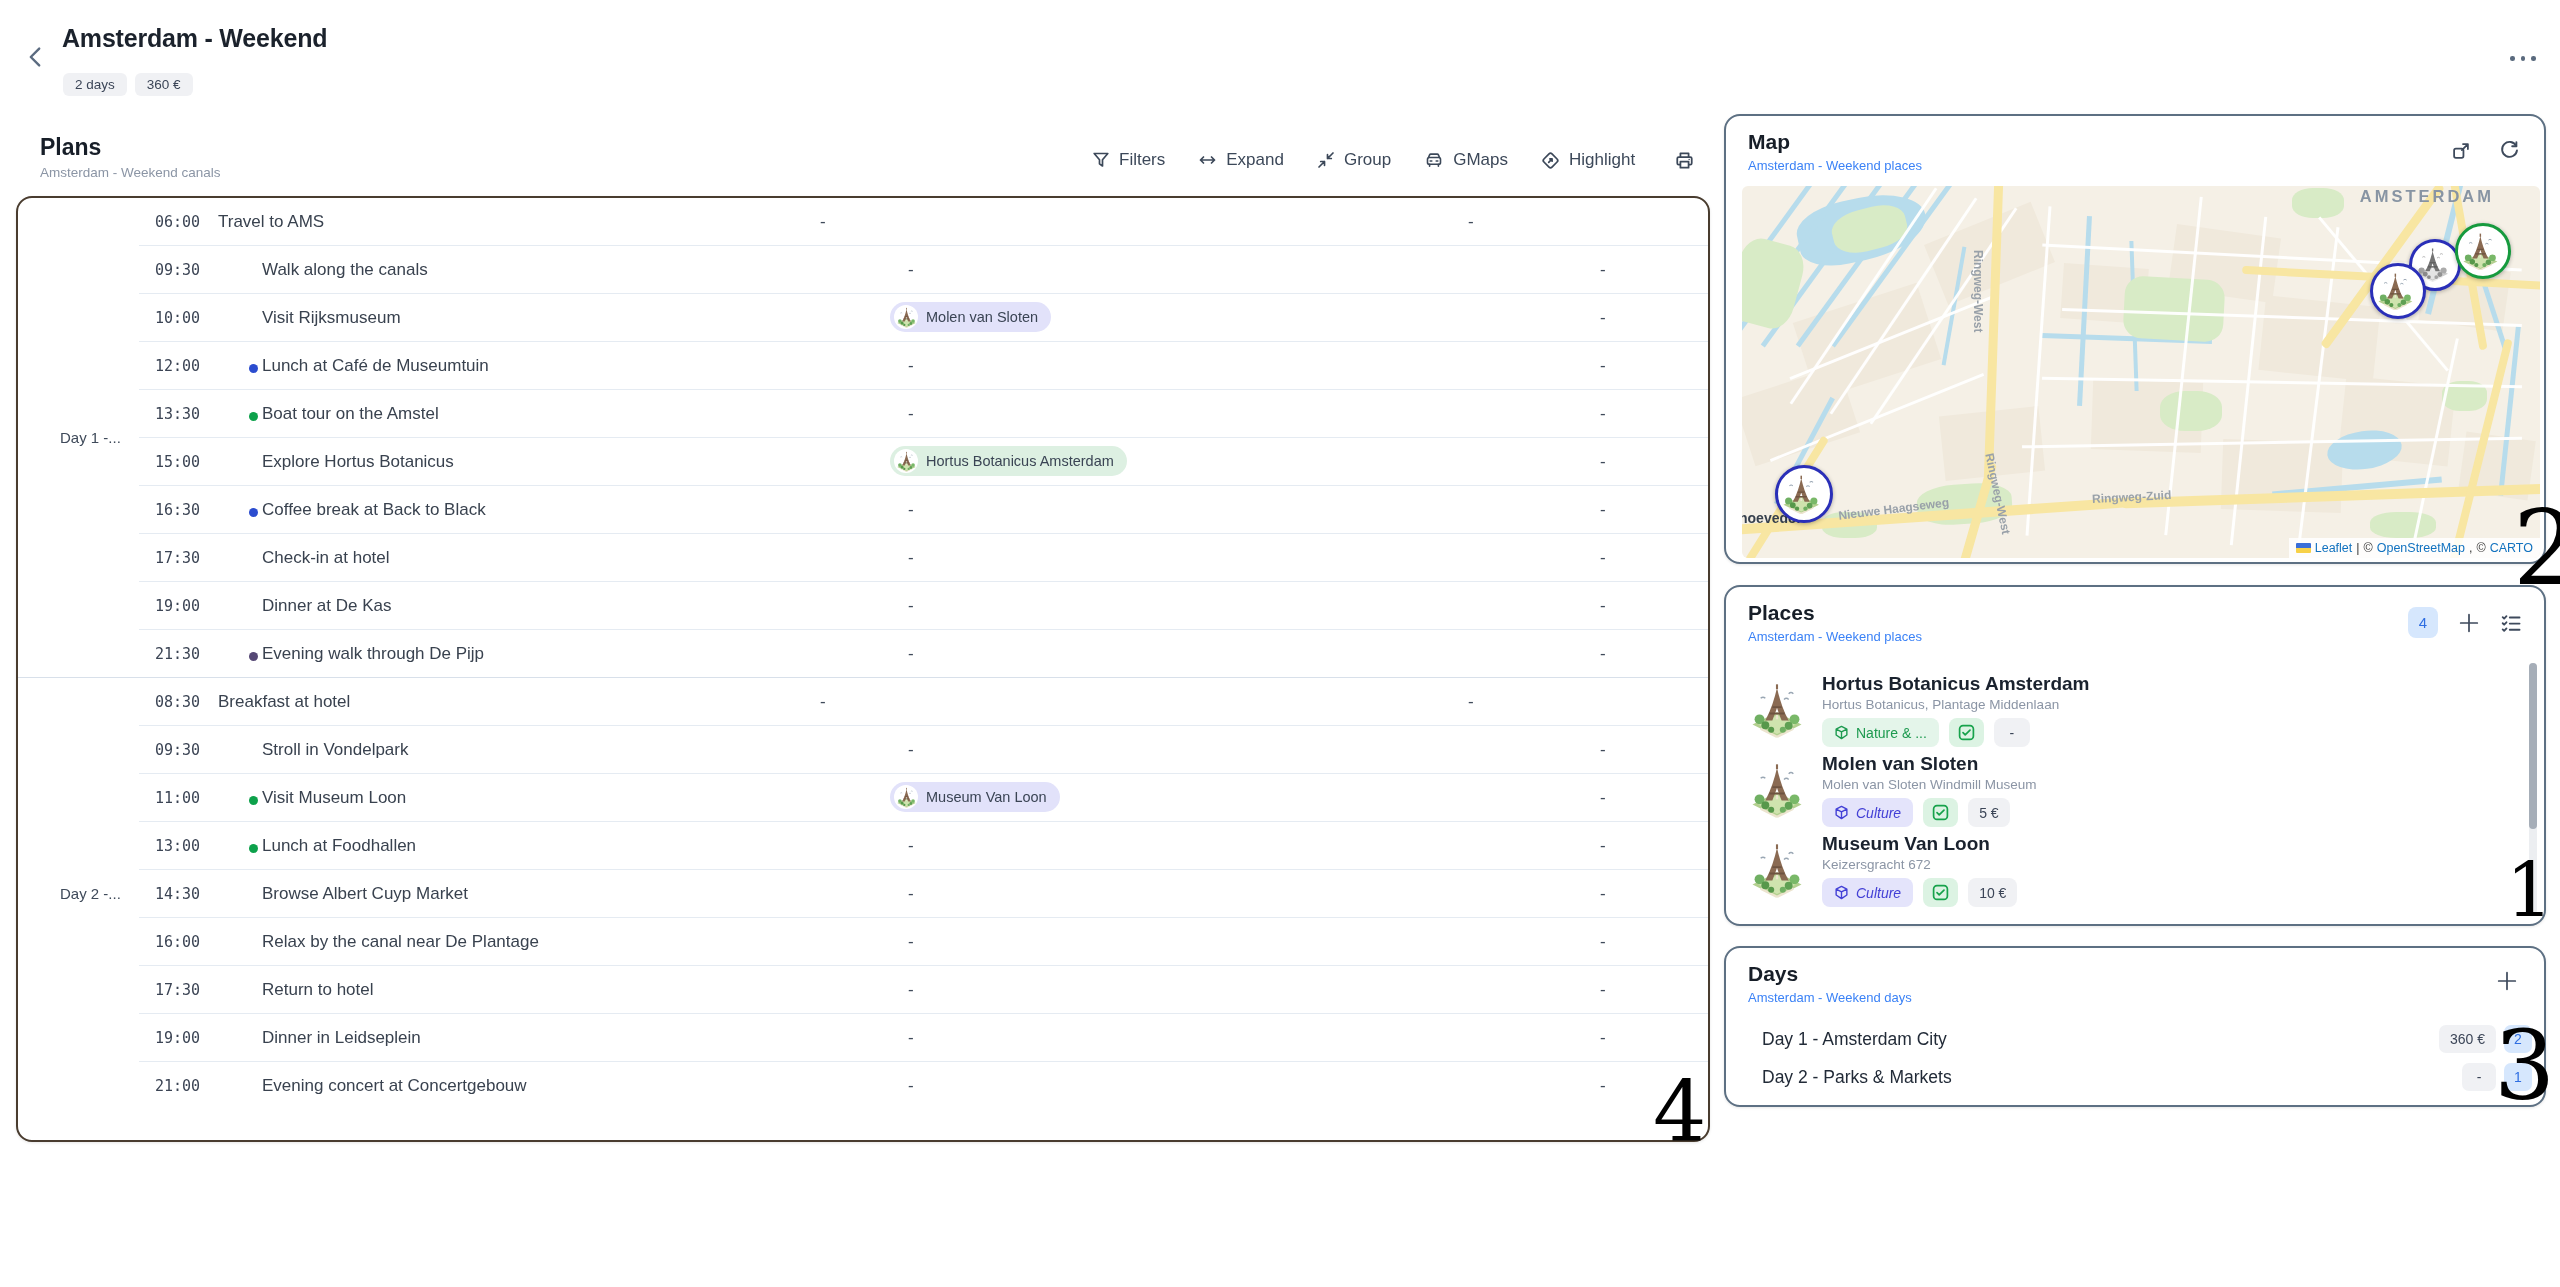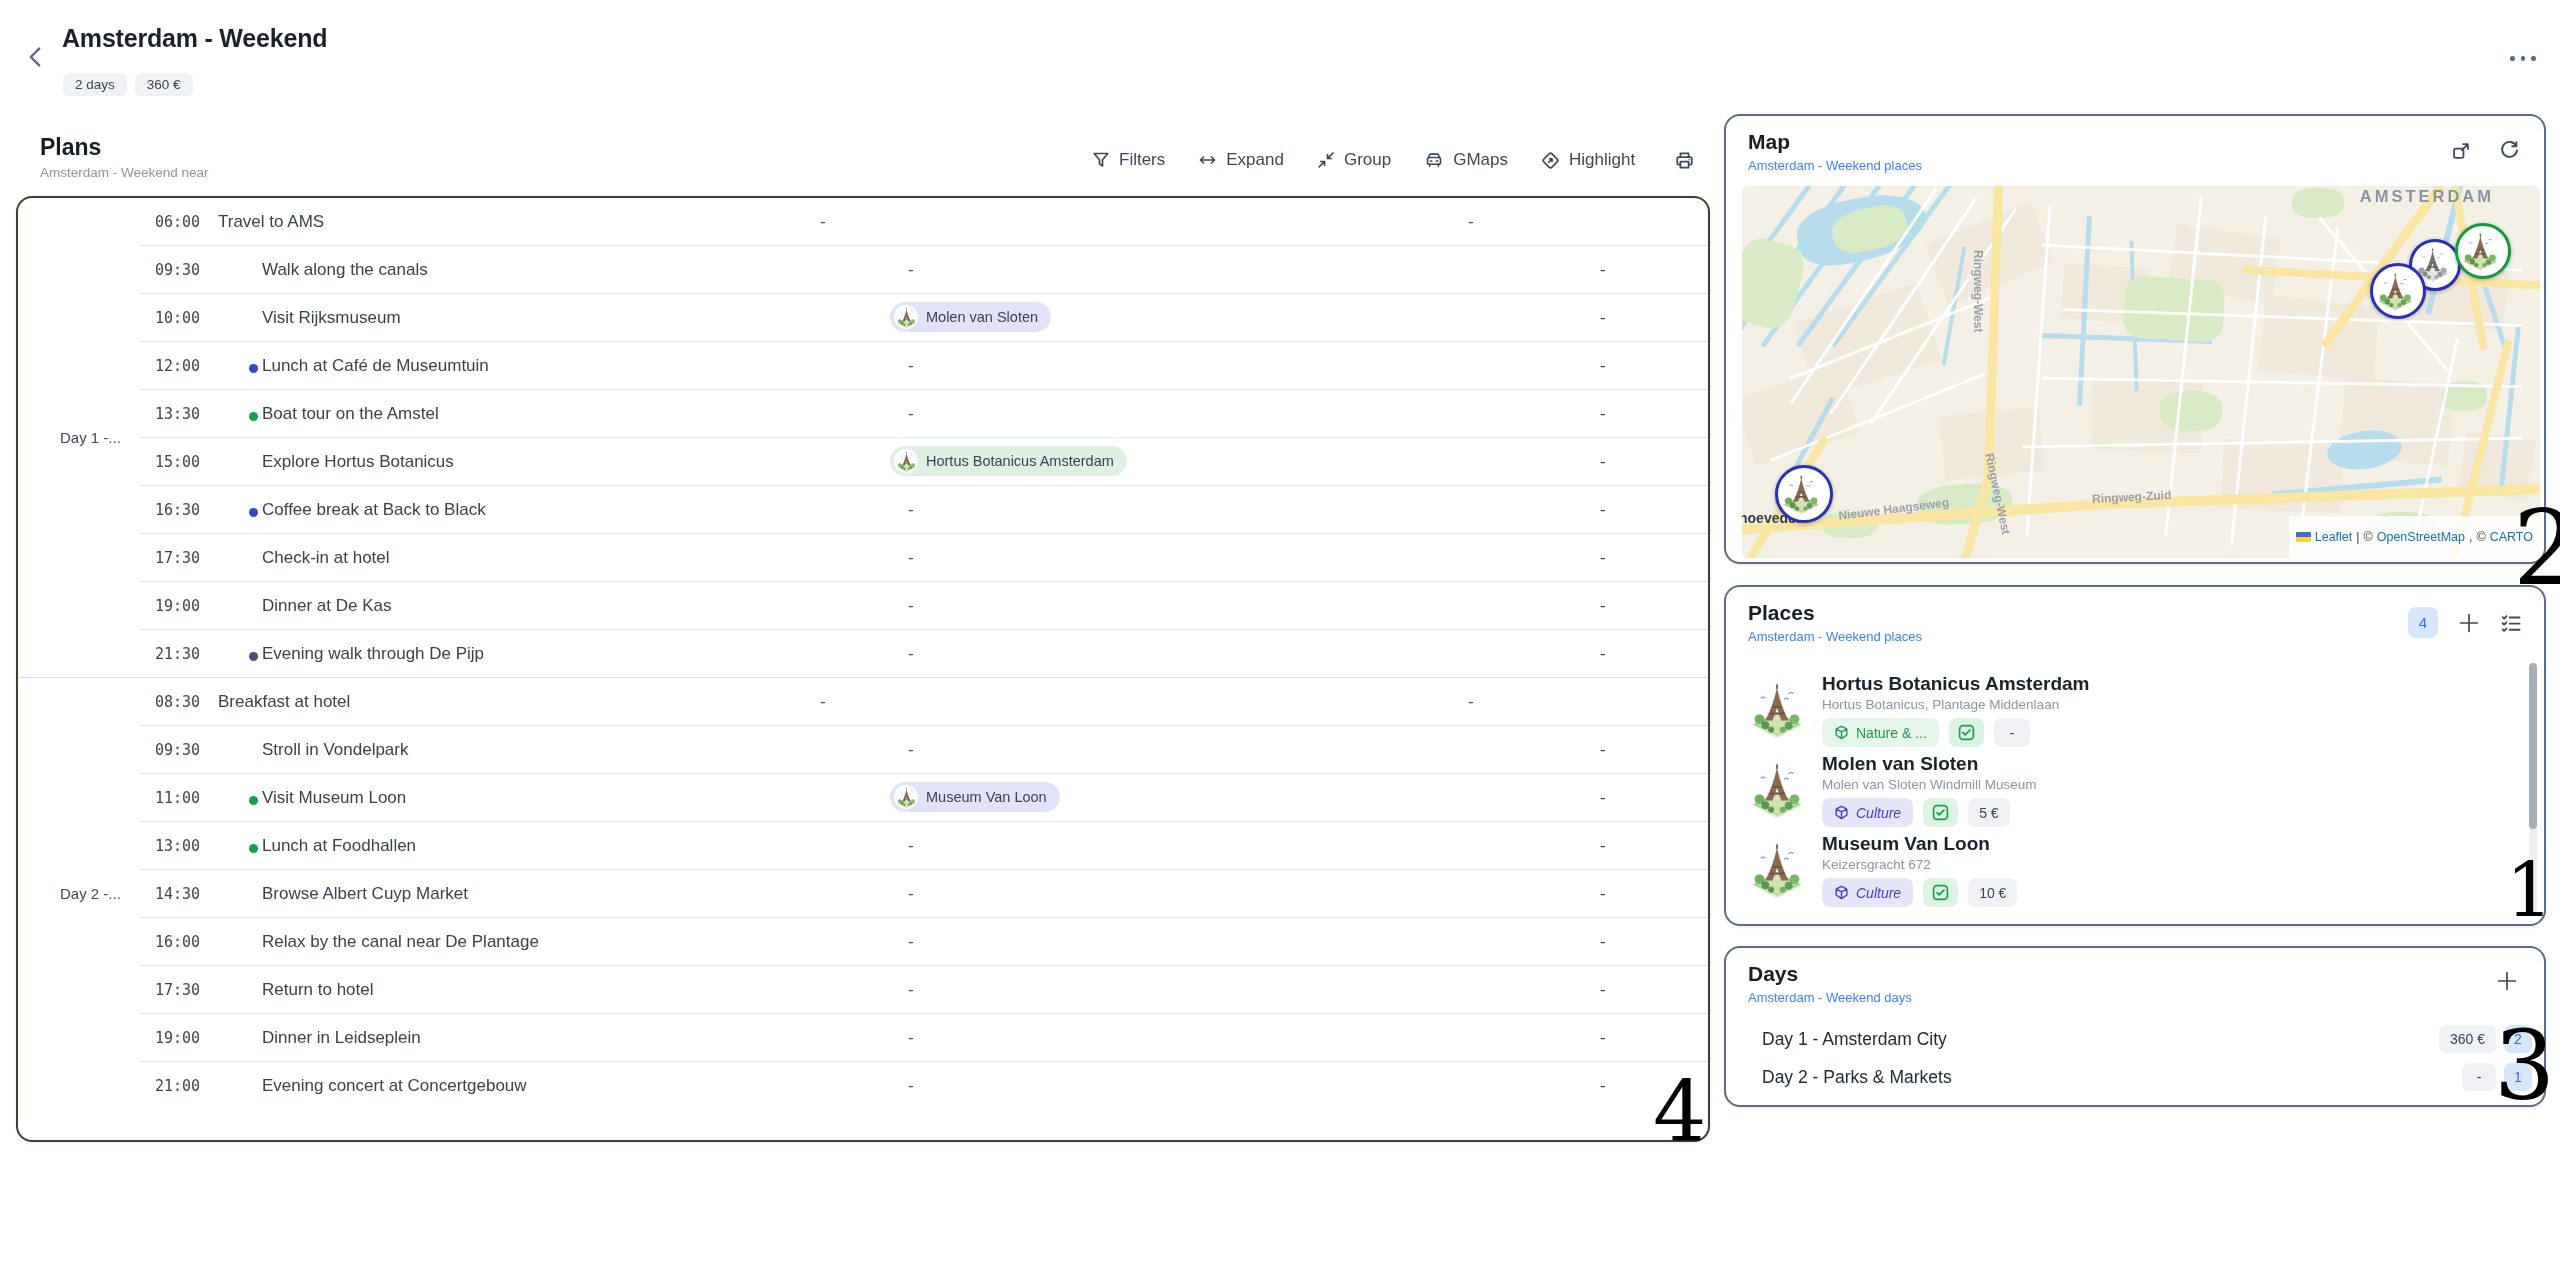--- a/index.html
+++ b/index.html
@@ -72,21 +72,21 @@
   .lbl-town{left:-3px;top:324px;color:#36404d;font-weight:700;font-size:14px;}
   .marker{position:absolute;border-radius:50%;background:#fff;display:flex;align-items:center;justify-content:center;box-shadow:0 1px 4px rgba(0,0,0,.3);cursor:pointer;}
   .marker svg{width:88%;height:88%;}
   .mk-blue{border:3px solid #2a2fb8;}
   .mk-green{border:3px solid #169a3e;}
   .var-gray svg{filter:grayscale(1) brightness(1.04);}
   .mpos-1{left:667px;top:53px;width:46px;height:46px;z-index:1;}
   .mpos-2{left:713px;top:37px;width:50px;height:50px;z-index:2;}
   .mpos-3{left:628px;top:77px;width:50px;height:50px;z-index:3;}
   .mpos-4{left:33px;top:279px;width:52px;height:52px;z-index:2;}
-  .attr{position:absolute;right:0;bottom:0;background:rgba(255,255,255,.85);padding:14px 7px;font-size:12.5px;color:#3b3b3b;display:flex;gap:4px;align-items:center;z-index:5;}
+  .attr{position:absolute;right:0;bottom:0;background:rgba(255,255,255,.85);padding:3px 7px;font-size:12.5px;color:#3b3b3b;display:flex;gap:4px;align-items:center;z-index:5;}
   .attr .link{color:#1272bf;cursor:pointer;}
   .ua-flag{display:inline-block;width:15px;height:10px;border-radius:1px;background:linear-gradient(#3a6fd8 0 50%,#f7d148 50% 100%);}
 
   
   .places-card{top:585px;height:337px;}
   .places-controls{position:absolute;right:22px;top:20px;display:flex;gap:20px;align-items:center;}
   .countbadge{width:30px;height:31px;border-radius:8px;background:#d6e7fd;color:#2e6ee2;font-size:15px;display:flex;align-items:center;justify-content:center;}
   .place-list{position:absolute;left:0;right:20px;top:83px;}
   .place-item{display:flex;align-items:center;height:80px;padding-left:22px;gap:16px;cursor:pointer;}
   .pl-thumb{width:58px;height:58px;flex:0 0 auto;display:flex;align-items:center;justify-content:center;}
@@ -160,21 +160,21 @@
   </div>
   <button class="menu-dots">
       <span style="display:flex;gap:6px">
         <i></i>
         <i></i>
         <i></i>
       </span>
     </button>
 
   <div class="plans-title">Plans</div>
-  <div class="plans-subtitle">Amsterdam - Weekend near</div>
+  <div class="plans-subtitle">Amsterdam - Weekend canals</div>
 
   <div class="toolbar">
     <button class="tbtn">
       <span>
           <svg width="18" height="18" viewBox="0 0 18 18" fill="none" stroke="currentColor" stroke-width="1.7" stroke-linecap="round" stroke-linejoin="round">
             <path d="M2.2 2.5h13.6l-5.3 6.2v6.3l-3-2.2V8.7z"></path>
           </svg>
         </span>
       <span>Filters</span>
     </button>

